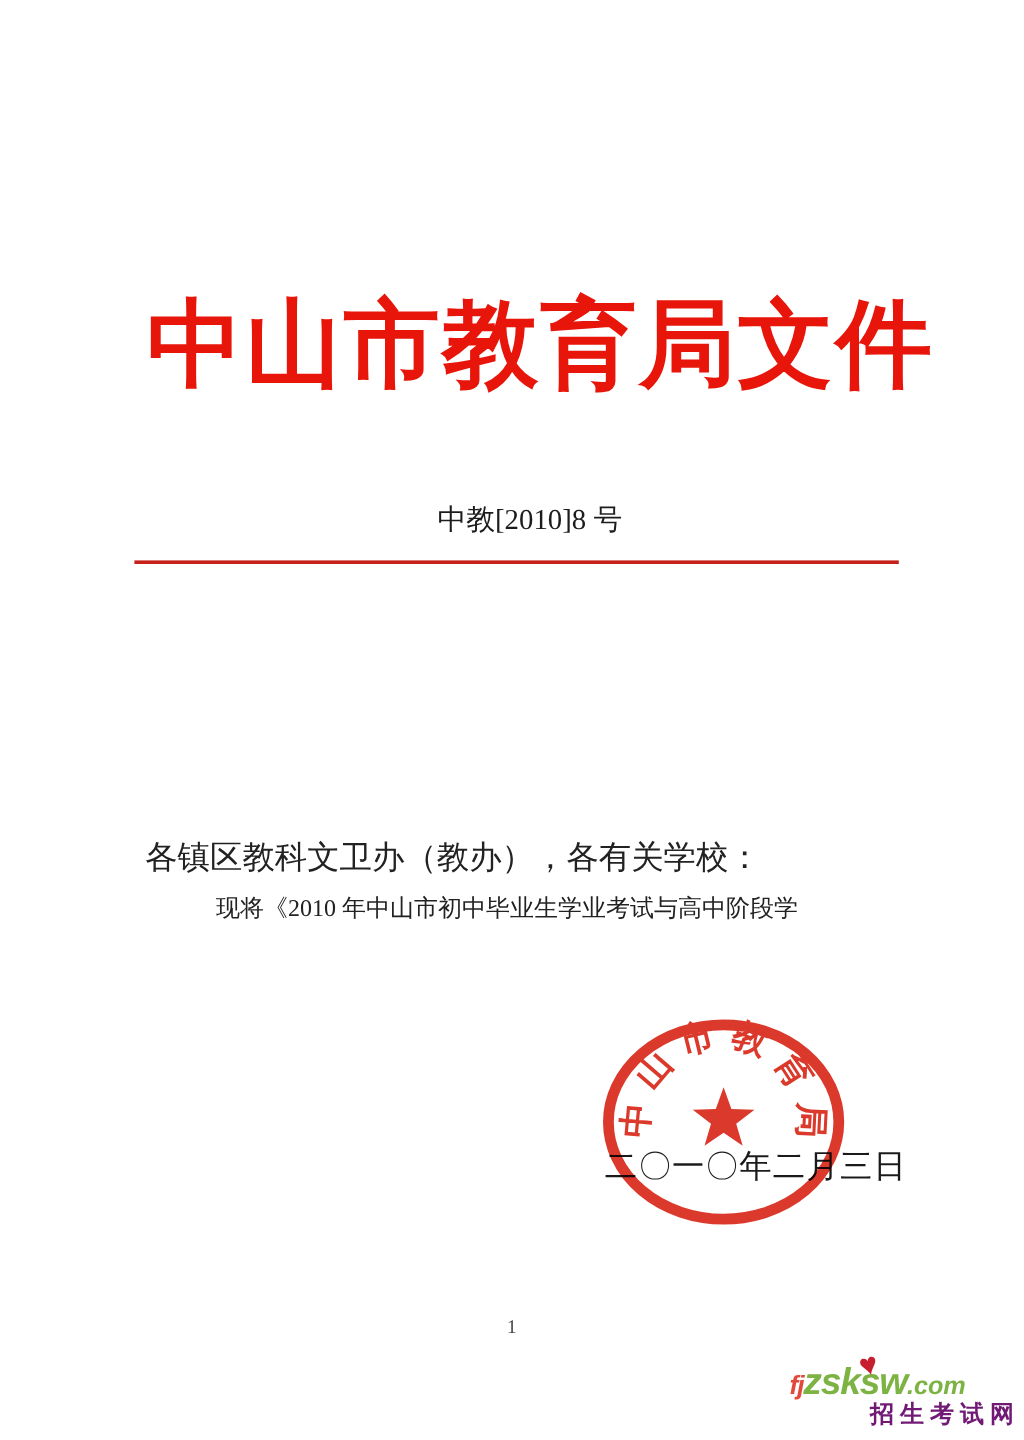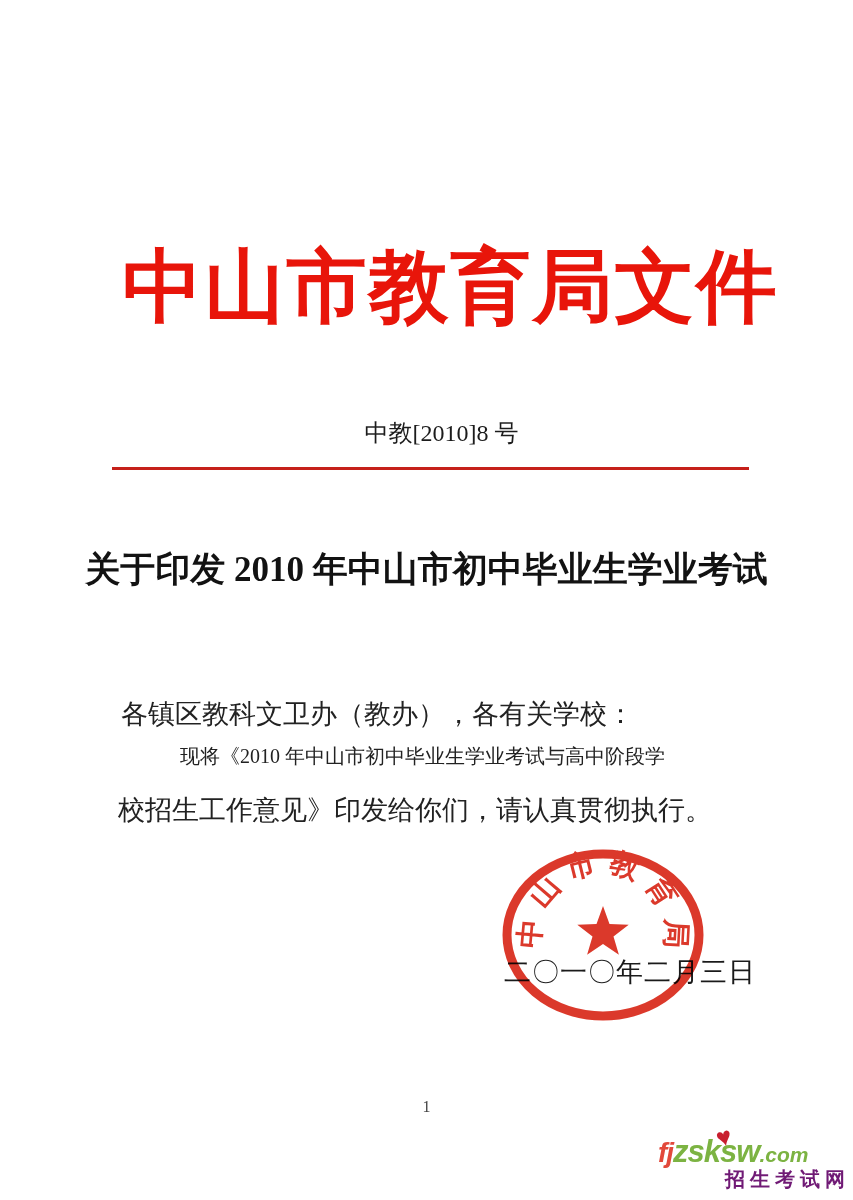--- a/index.html
+++ b/index.html
@@ -70,21 +70,21 @@
     text-align:center;
     font-size:16px;color:#444;
   }
   .watermark{
     position:absolute;top:1136px;left:658px;width:192px;
     font-family:"Liberation Sans", sans-serif;
     line-height:1;
   }
   .wm-row{position:relative;white-space:nowrap;text-align:left;}
   .wm-fj{
-    font-size:28px;font-weight:bold;font-style:italic;
+    font-size:22px;font-weight:bold;font-style:italic;
     color:#e2493b;letter-spacing:-1px;
   }
   .wm-zsksw{
     font-size:31px;font-weight:bold;font-style:italic;
     color:#7cb342;letter-spacing:-1px;
   }
   .wm-com{
     font-size:21px;font-weight:bold;font-style:italic;
     color:#7cb342;
   }
@@ -108,28 +108,26 @@
 
 <div class="page">
 
   <div class="agency-name">中山市教育局文件</div>
 
   <div class="doc-number">中教[2010]8 号</div>
 
   <div class="red-divider"></div>
 
   <div class="doc-title">
-    <div>关于印发 2010 年中山市初中毕业生学业考试</div>
   </div>
 
   <div class="salutation">各镇区教科文卫办（教办），各有关学校：</div>
 
   <div class="para-line-1">现将《2010 年中山市初中毕业生学业考试与高中阶段学</div>
 
-  <div class="para-line-2">校招生工作意见》印发给你们，请认真贯彻执行。</div>
 
   <div class="issue-date">二〇一〇年二月三日</div>
 
   <svg class="seal" viewBox="0 0 232 186">
     <ellipse cx="105" cy="92" rx="96" ry="81" fill="none" stroke="#d92a1a" stroke-width="9"></ellipse>
     <polygon points="105,63 111.5,81.1 130.7,81.7 115.5,93.4 120.9,111.8 105,101 89.1,111.8 94.5,93.4 79.3,81.7 98.5,81.1" fill="#d92a1a"></polygon>
     <defs>
       <path id="sealArc" d="M 45.8,113.5 A 63,63 0 1 1 164.2,113.5" fill="none"></path>
     </defs>
     <text font-size="29" font-weight="bold" fill="#d92a1a" font-family="Liberation Serif, serif" letter-spacing="10">

